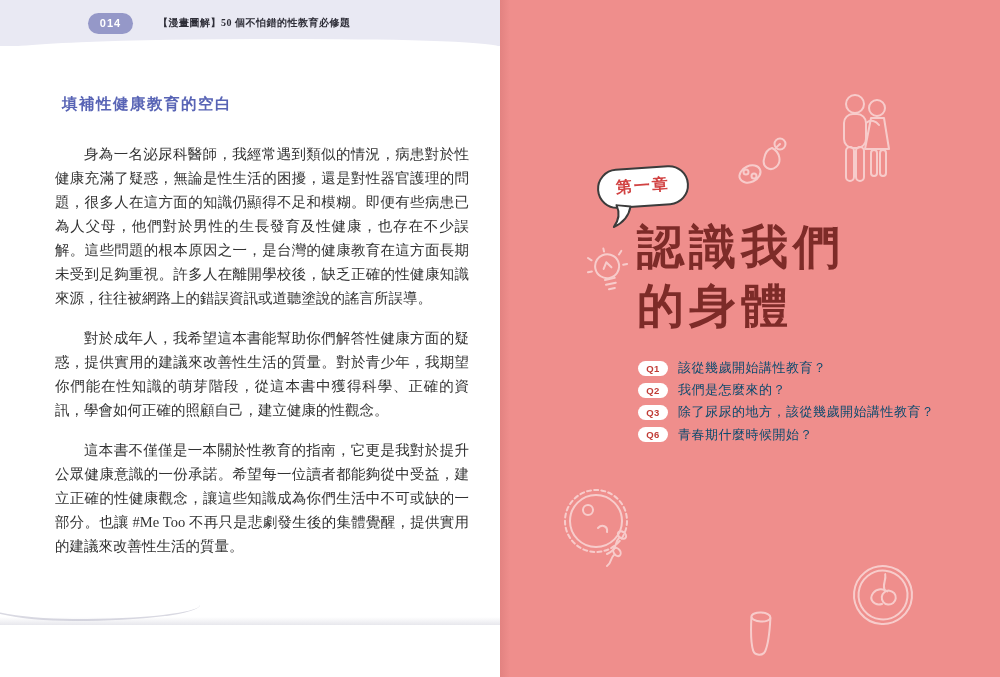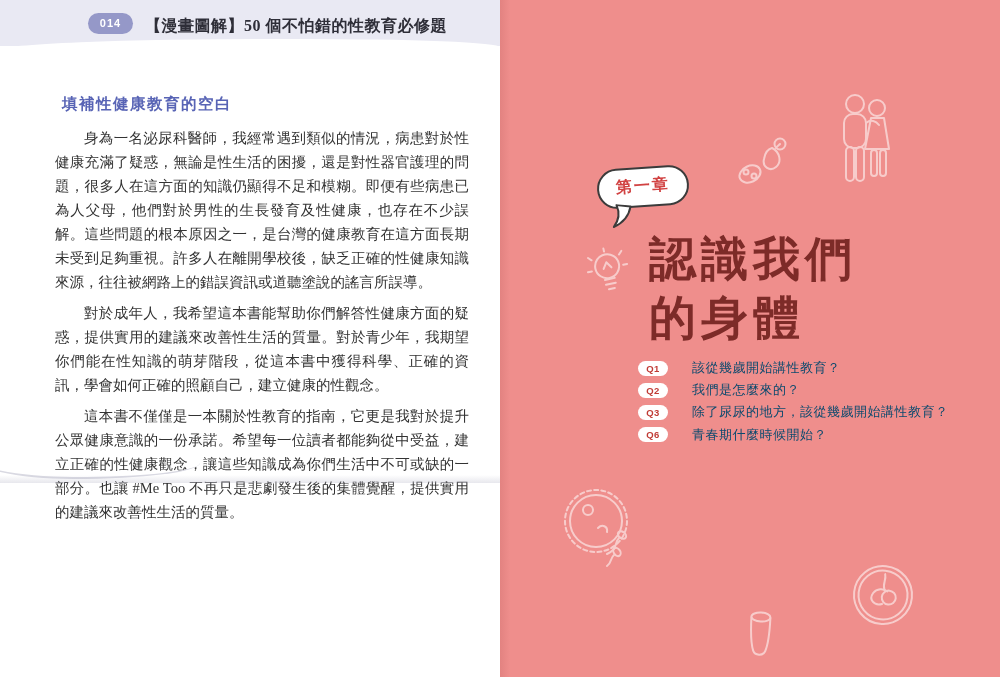--- a/index.html
+++ b/index.html
@@ -1,43 +1,43 @@
 <!DOCTYPE html>
 <html style="--pink_bg: #ef8e8c; --maroon: #7d2b28; --bubble_red: #d14242; --badge_red: #c03b35; --heading_blue: #5864b5; --band_lavender: #e9e9f3; --pill_purple: #9598c8;"><head>
 <meta charset="utf-8">
 <style>
   html,body{margin:0;padding:0;}
   .spread{
     position:relative;width:1000px;height:677px;overflow:hidden;
     background:#fff;font-family:"Liberation Sans","DejaVu Sans",sans-serif;
   }
   
-  .page-left{position:absolute;left:0;top:0;width:500px;height:483px;background:#fbfbfd;}
+  .page-left{position:absolute;left:0;top:0;width:500px;height:625px;background:#fbfbfd;}
   .header-band{position:absolute;left:0;top:0;width:100%;height:48px;background:var(--band_lavender,#e9e9f3);}
   .page-pill{
     position:absolute;left:88px;top:13px;width:45px;height:21px;border-radius:11px;
     background:var(--pill_purple,#9598c8);color:#fff;font-size:11px;font-weight:bold;
     text-align:center;line-height:21px;letter-spacing:1px;
   }
   .book-title{
-    position:absolute;left:145px;top:16px;font-size:16px;font-weight:bold;color:#2e2e38;
+    position:absolute;left:158px;top:16px;font-size:10px;font-weight:bold;color:#2e2e38;
     letter-spacing:.5px;font-family:"Liberation Serif","DejaVu Serif",serif;
   }
   .sheet{position:absolute;left:0;top:46px;width:500px;height:631px;background:#fff;}
   .sheet::before{
     content:"";position:absolute;top:-7px;left:0;width:100%;height:14px;background:#fff;
     border-radius:55% 40% 0 0 / 11px 8px 0 0;
   }
   .section-heading{
     position:absolute;left:62px;top:48px;margin:0;font-size:15.5px;font-weight:bold;
     color:var(--heading_blue,#5864b5);letter-spacing:1.5px;
   }
   .body-text{position:absolute;left:55px;top:80px;width:414px;}
   .para{
-    margin:0 0 7px 0;font-size:14.5px;line-height:24px;color:#333;text-align:justify;
+    margin:16px 0 7px 0;font-size:14.5px;line-height:24px;color:#333;text-align:justify;
     text-indent:2em;font-family:"Liberation Serif","DejaVu Serif",serif;
   }
   .page-curl{position:absolute;left:0;bottom:0;width:500px;height:22px;pointer-events:none;}
   .page-curl::before{
     content:"";position:absolute;left:-30px;bottom:4px;width:230px;height:26px;
     border-bottom:2px solid #d9d9e2;border-radius:0 0 55% 45% / 0 0 16px 24px;
   }
   .page-curl::after{
     content:"";position:absolute;left:0;bottom:0;width:100%;height:8px;
     background:linear-gradient(to bottom,rgba(170,170,190,0),rgba(170,170,190,.28));
@@ -48,26 +48,26 @@
     content:"";position:absolute;left:0;top:0;width:10px;height:100%;
     background:linear-gradient(to right,rgba(150,60,60,.14),rgba(150,60,60,0));
   }
   .chapter-bubble{
     position:absolute;left:97px;top:167px;background:#fff;border:2.5px solid #3b3b3b;
     border-radius:22px;padding:7px 17px 8px;transform:rotate(-4deg);
     font-size:16px;font-weight:bold;color:var(--bubble_red,#d14242);letter-spacing:2px;
   }
   .bubble-tail{position:absolute;left:12px;top:100%;margin-top:-2px;transform:rotate(6deg);}
   .chapter-title{
-    position:absolute;left:133px;top:214px;margin:16px;font-size:47px;line-height:59px;
+    position:absolute;left:133px;top:214px;margin:4px;font-size:47px;line-height:59px;
     font-weight:bold;color:var(--maroon,#7d2b28);letter-spacing:5px;
     font-family:"Liberation Serif","DejaVu Serif",serif;
   }
   .questions{position:absolute;left:138px;top:357px;margin:0;padding:0;list-style:none;}
-  .q{display:flex;align-items:center;height:22.2px;gap:24px;}
+  .q{display:flex;align-items:center;height:22.2px;gap:10px;}
   .qbadge{
     flex:0 0 auto;width:30px;height:15px;background:#fff;border-radius:8px;
     color:var(--badge_red,#c03b35);font-size:9.5px;font-weight:bold;text-align:center;
     line-height:15px;letter-spacing:.5px;
   }
   .qtext{font-size:13px;font-weight:normal;color:#0c4a6e;letter-spacing:.5px;white-space:nowrap;}
   
   .doodle{position:absolute;opacity:.55;}
   .doodle svg{display:block;}
   .doodle path,.doodle circle,.doodle rect,.doodle ellipse{

